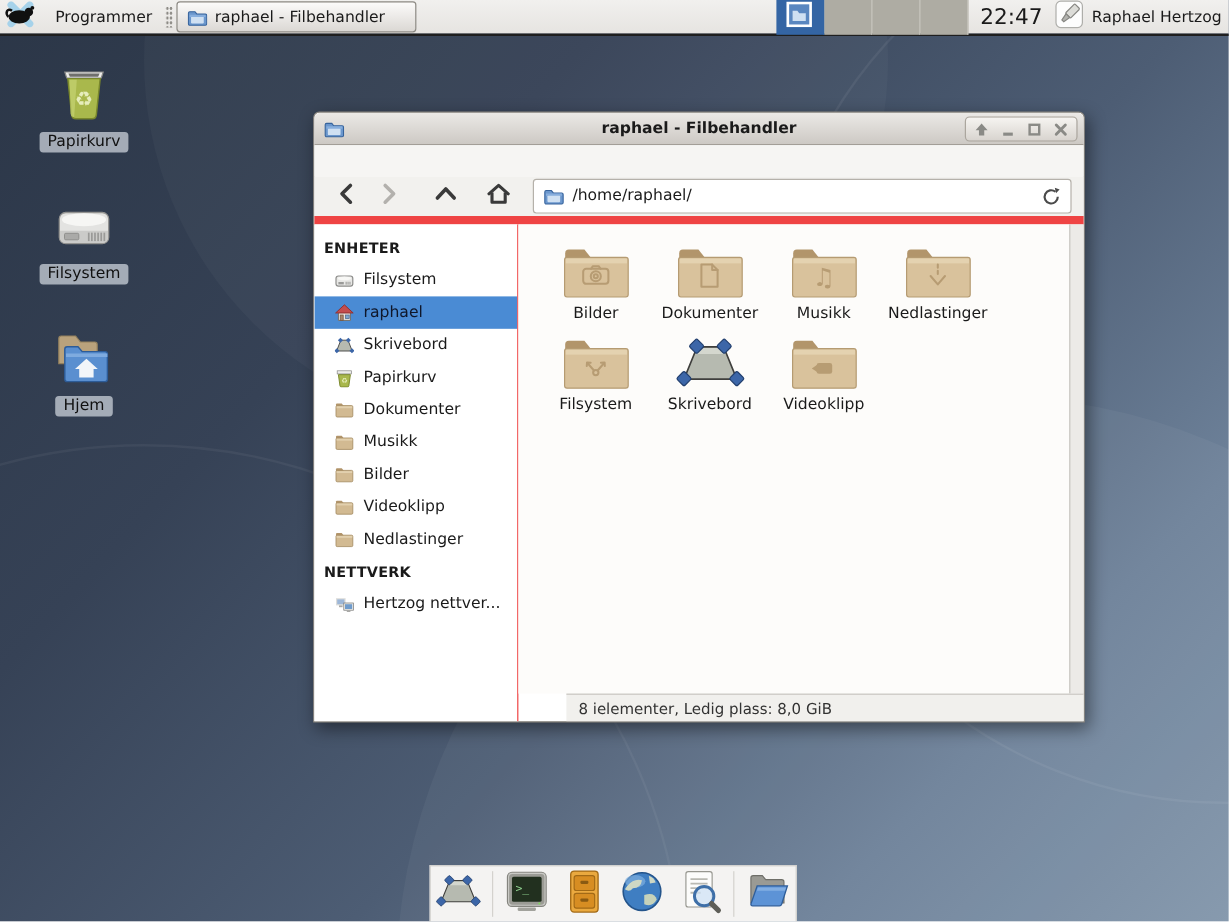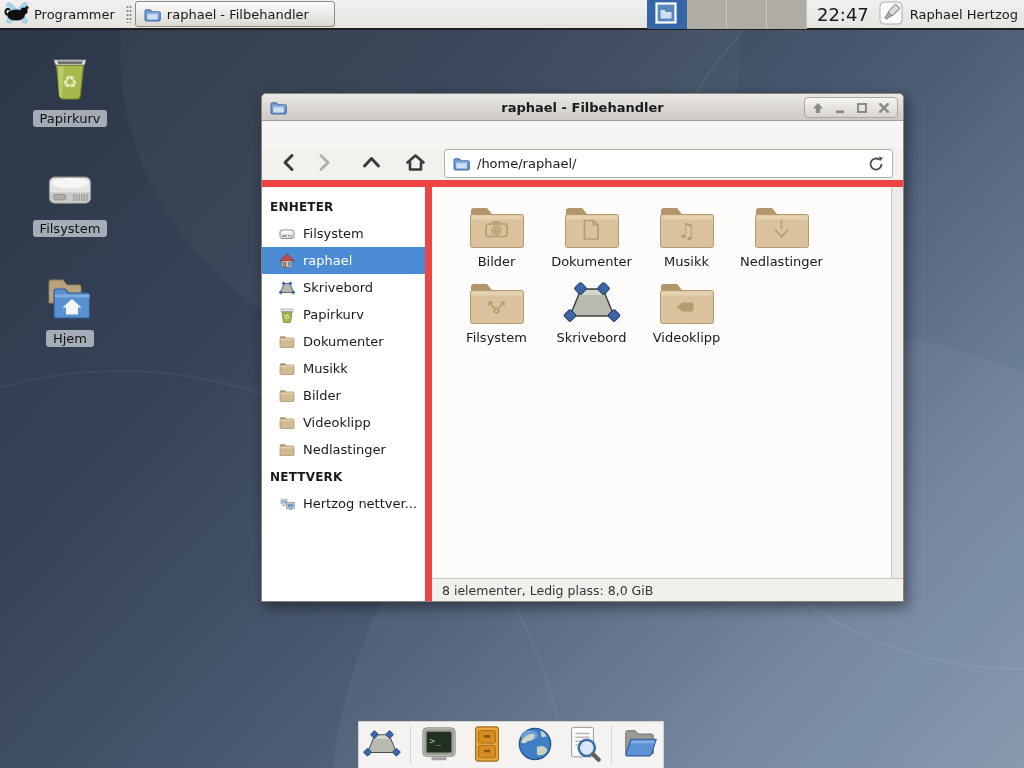--- a/index.html
+++ b/index.html
@@ -16,21 +16,21 @@
   .c2 { width:760px;height:760px; left:640px; top:-90px; border:2px solid rgba(255,255,255,0.06); }
   .c3 { width:900px;height:900px; left:-330px; top:370px; border:2px solid rgba(255,255,255,0.05); }
   .c4 { width:620px;height:620px; left:120px; top:-260px; background:rgba(255,255,255,0.03); }
 
   
   .panel {
     position:absolute; left:0; top:0; width:1024px; height:30px;
     background:linear-gradient(#f1f0ee,#e6e4e1); border-bottom:2px solid #1f1f1f;
     display:flex; align-items:center; z-index:50;
   }
-  .panel-menu { display:flex; align-items:center; gap:4px; padding:0 8px 0 4px; height:100%; cursor:default; }
+  .panel-menu { display:flex; align-items:center; gap:16px; padding:0 8px 0 4px; height:100%; cursor:default; }
   .panel-menu svg { width:26px; height:22px; }
   .grip { width:6px; height:18px; margin:0 3px;
     background-image:radial-gradient(circle,#8d8b86 1px,transparent 1.2px);
     background-size:3px 4px; }
   .taskbtn {
     display:flex; align-items:center; gap:6px; width:200px; height:26px; padding:0 8px;
     background:linear-gradient(#fcfbfa,#dbd8d4); border:1px solid #8d8a84; border-radius:3px;
   }
   .taskbtn .micon svg, .pathfolder svg, .wicon svg { width:17px; height:15px; display:block; }
   .taskbtn span { white-space:nowrap; overflow:hidden; }
@@ -77,37 +77,37 @@
   .navbtn svg { width:21px; height:21px; }
   #nav-back{margin-left:12px;} #nav-forward{margin-left:4px;} #nav-up{margin-left:18px;} #nav-home{margin-left:14px;}
   .pathbar {
     flex:1; margin:0 10px 0 14px; height:29px; background:#fff; border:1px solid #b5b1aa; border-radius:3px;
     display:flex; align-items:center; padding:0 8px; gap:7px;
   }
   .pathbar .ptext { flex:1; font-size:13px; }
   .reload svg { width:16px; height:16px; display:block; }
 
   .content { flex:1; display:flex; min-height:0; }
-  .sidebar { width:170px; background:#fff; border-right:7px solid #ef4444; overflow:hidden; padding-top:6px; }
+  .sidebar { width:170px; background:#fff; border-right:1px solid #ef4444; overflow:hidden; padding-top:6px; }
   .side-header { font-weight:bold; font-size:12px; padding:7px 8px 6px 8px; letter-spacing:0.2px; }
   .side-item { display:flex; align-items:center; gap:8px; height:27px; padding-left:17px; }
   .side-item .sicon { width:16px; height:16px; flex:none; }
   .side-item .sicon svg { width:16px; height:16px; display:block; }
-  .side-item.selected { background:#4a8bd4; color:#ffffff; }
+  .side-item.selected { background:#4a8bd4; color:#0f172a; }
   .mainwrap { flex:1; display:flex; flex-direction:column; min-width:0; }
   .mainrow { flex:1; display:flex; min-height:0; }
   .fileview { flex:1; background:#fdfcfa; padding:16px 0 0 17px; }
   .filegrid { display:grid; grid-template-columns:repeat(4,95px); row-gap:10px; }
   .file-item { width:95px; display:flex; flex-direction:column; align-items:center; gap:3px; }
   .file-item .ficon svg { width:58px; height:48px; display:block; }
   .file-item .flabel { font-size:13px; text-align:center; }
   .scrolltrough { width:12px; background:#eceae7; border-left:1px solid #c9c6c1; }
   .statusbar {
     height:23px; background:#f1f0ed; border-top:1px solid #c9c6c1;
-    font-size:12.5px; color:#333; display:flex; align-items:center; padding-left:10px; flex:none;
+    font-size:12.5px; color:#333; display:flex; align-items:center; padding-left:10px; flex:none;margin-left:40px;
   }
 
   
   .dock {
     position:absolute; left:358px; top:721px; width:306px; height:47px;
     background:#f4f3f2; border:1px solid #d2d0cc; border-bottom:none;
     display:flex; align-items:center; justify-content:center; gap:8px; z-index:40;
   }
   .dock-item { width:40px; height:40px; display:flex; align-items:center; justify-content:center; }
   .dock-item svg { width:38px; height:38px; }

